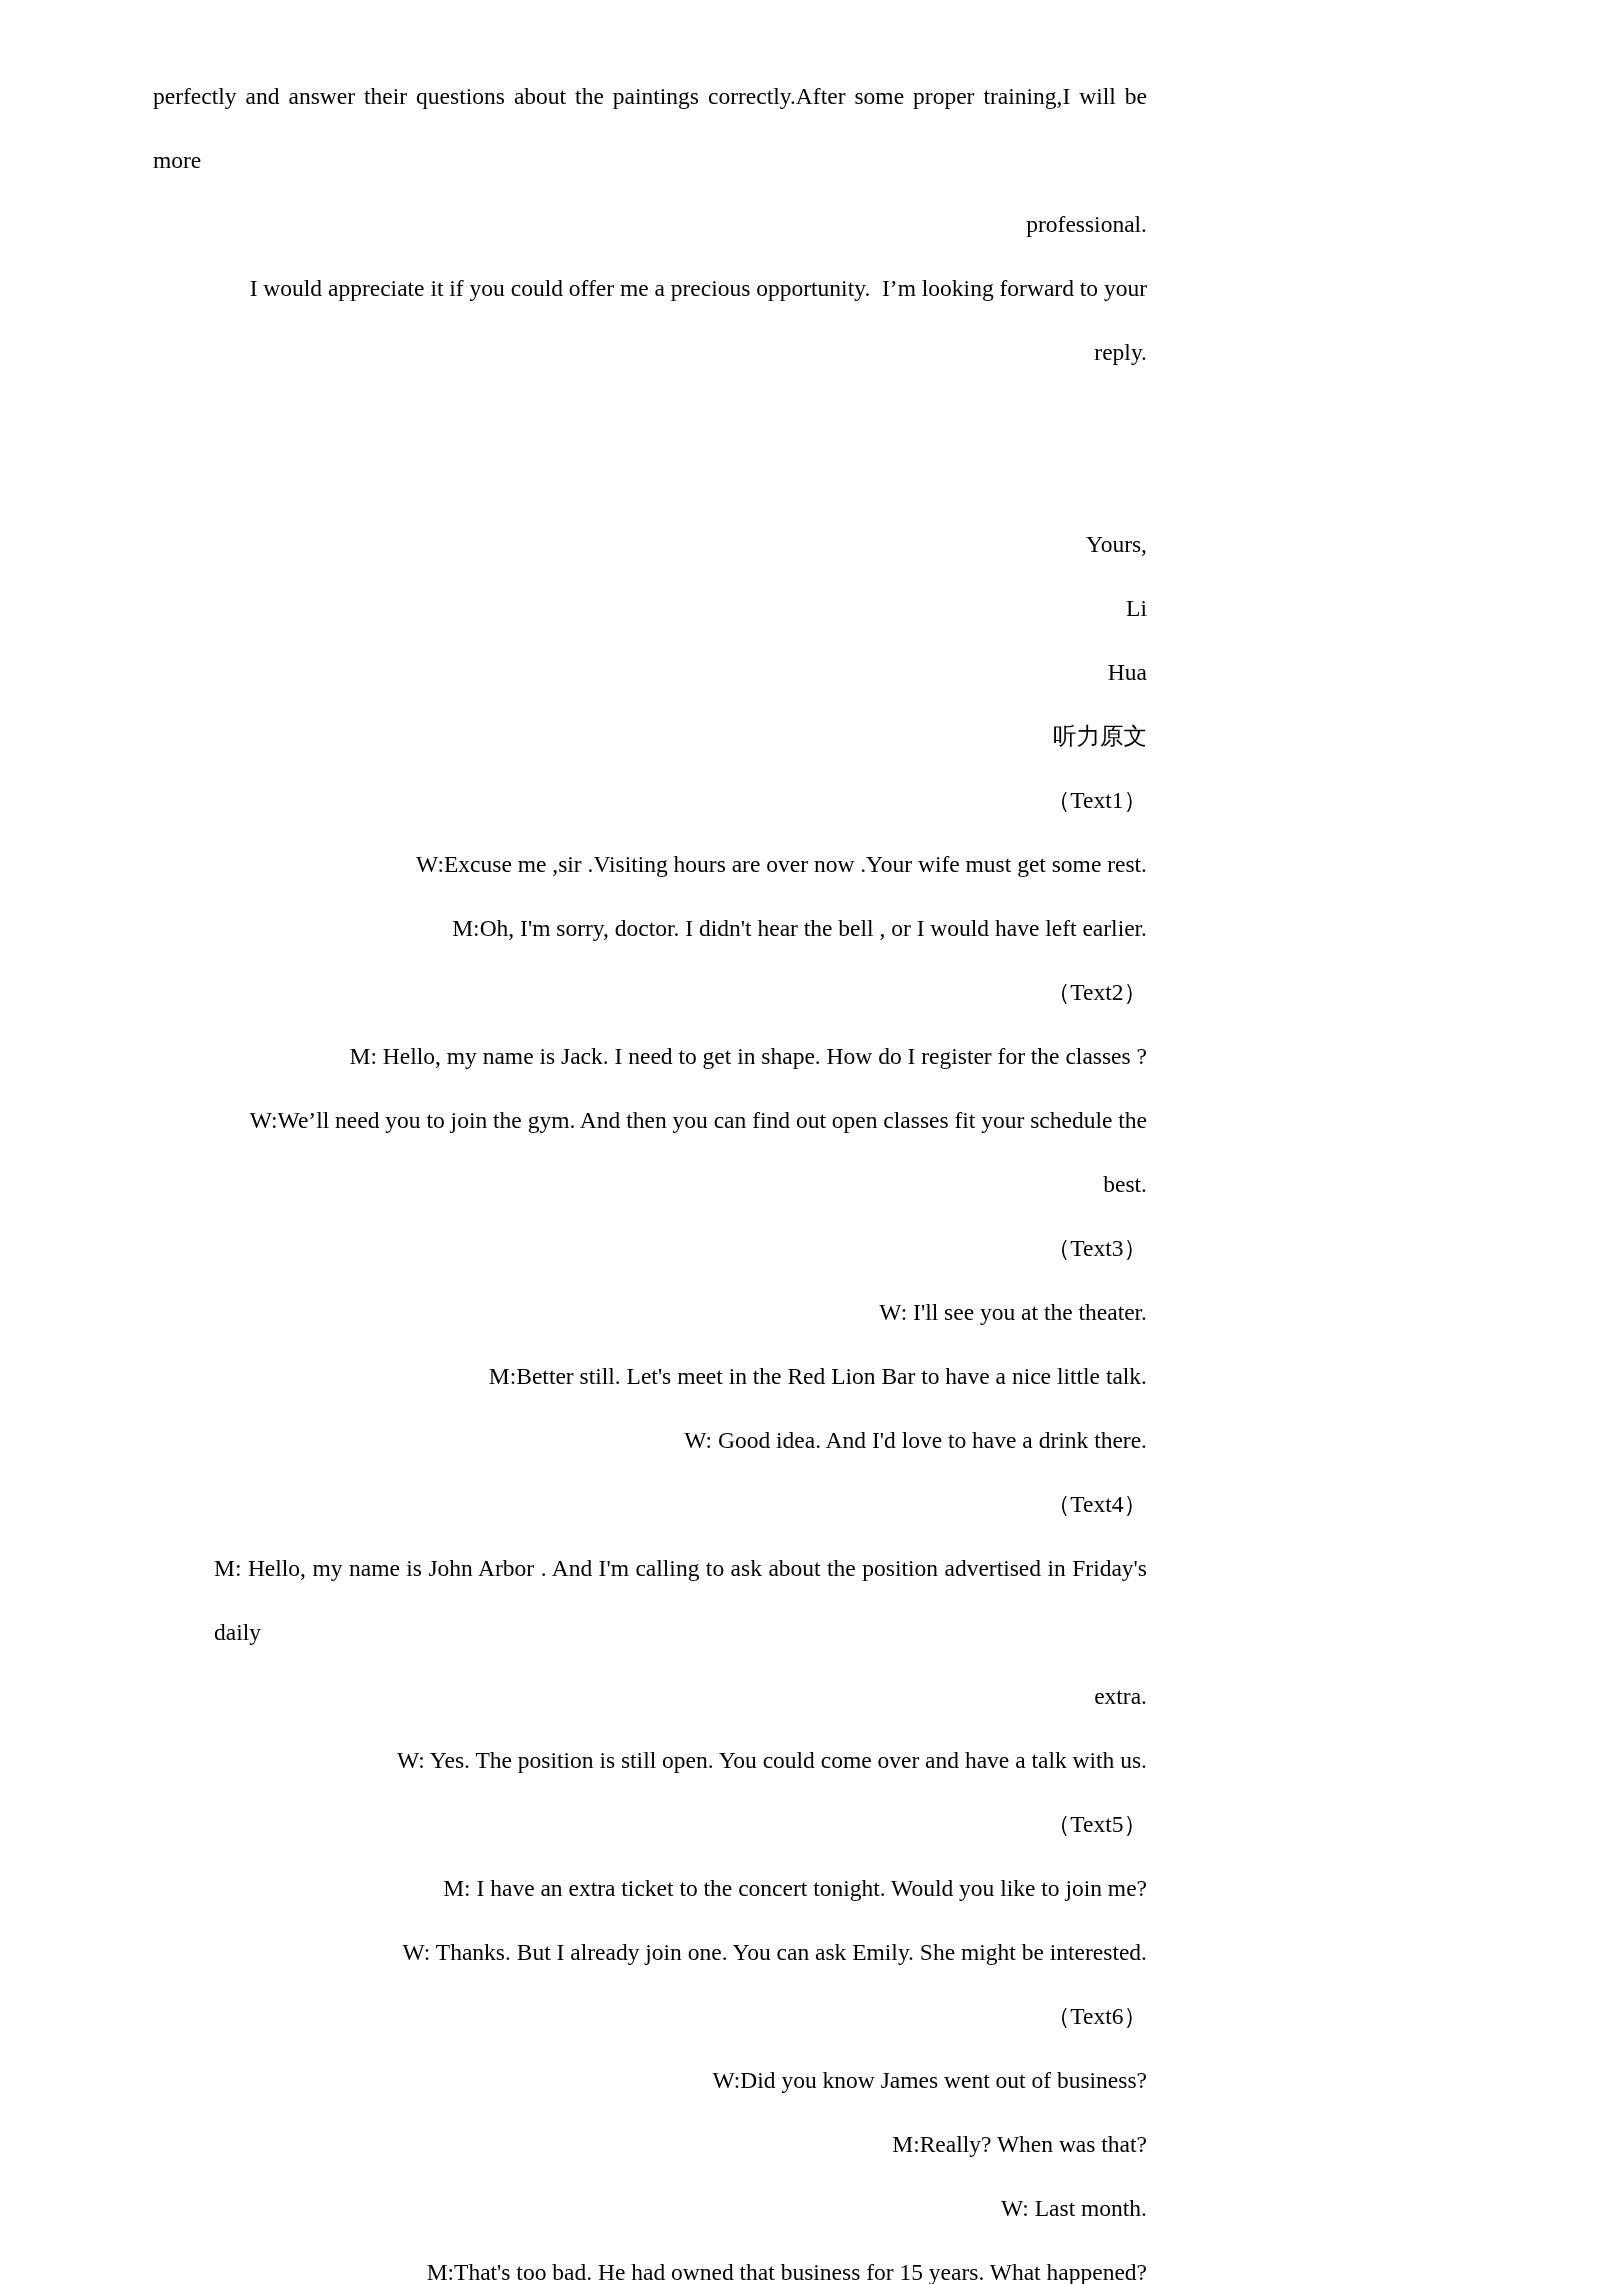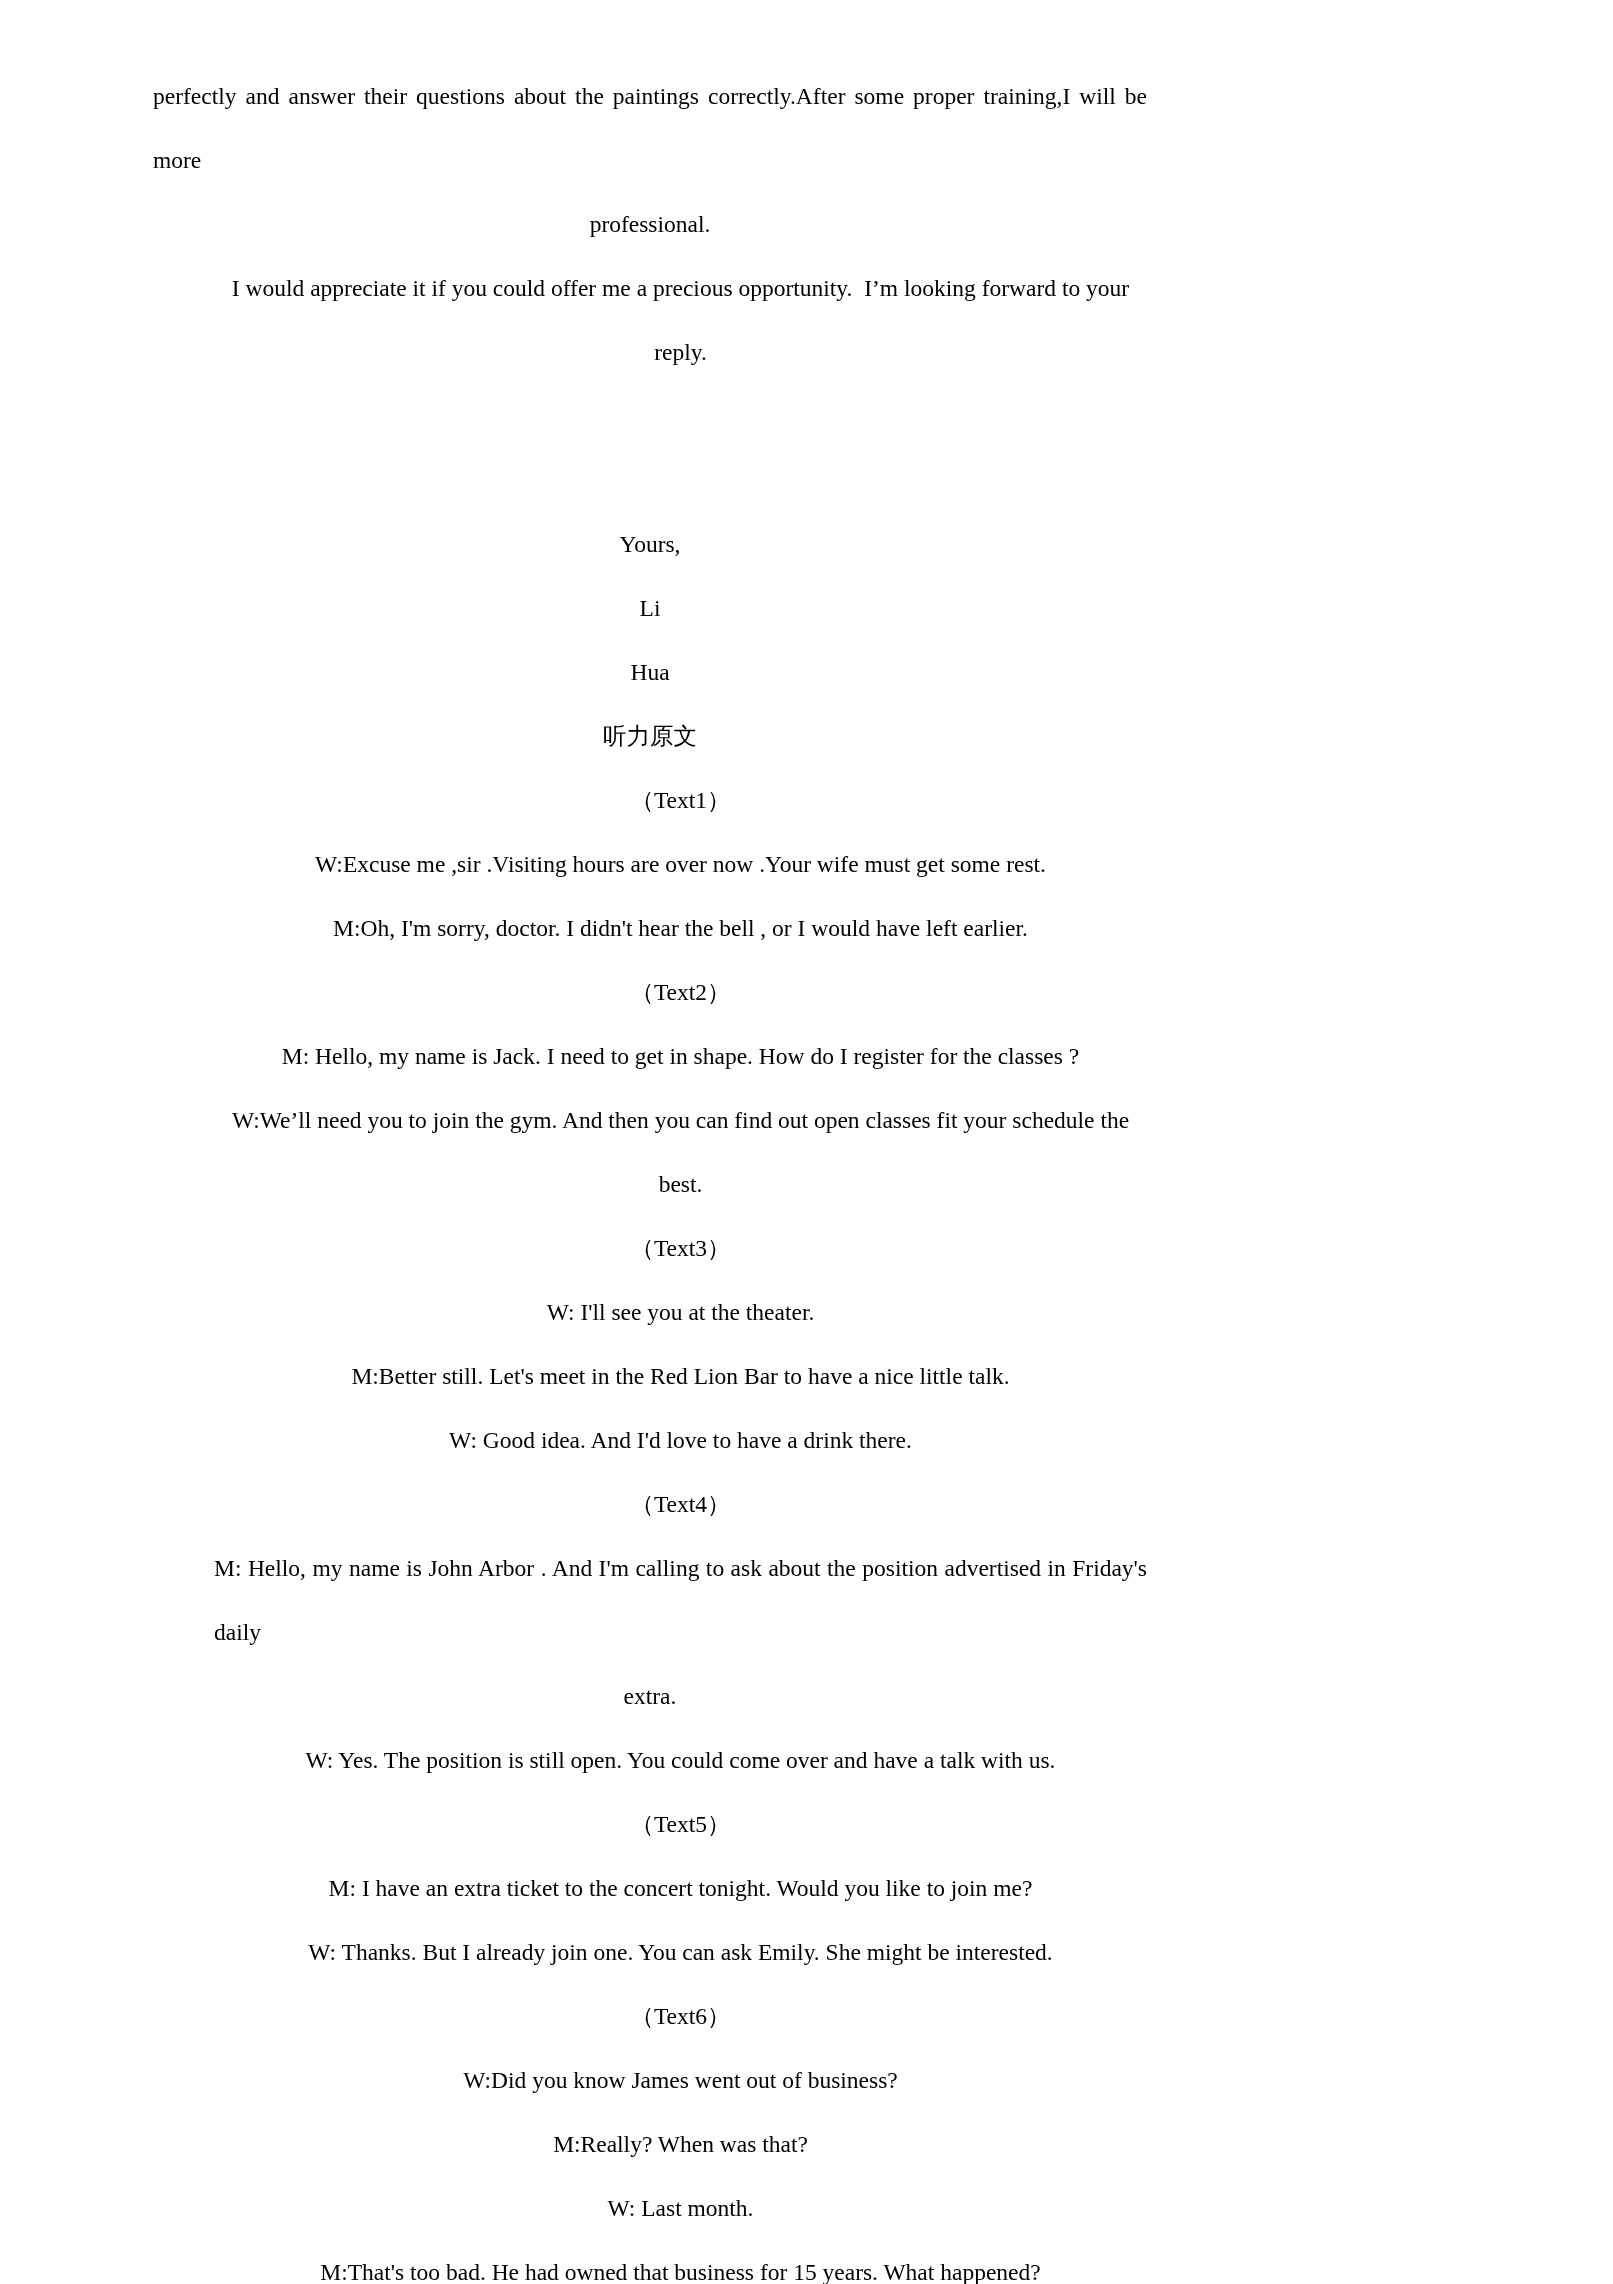--- a/index.html
+++ b/index.html
@@ -16,36 +16,36 @@
     color: #000000;
     font-family: "Liberation Serif", "DejaVu Serif", serif;
     font-size: 23.5px;
     line-height: 64px;
     padding: 64px 152px 0 153px;
     overflow: hidden;
   }
   .line {
     min-height: 64px;
     white-space: pre-wrap;
-    text-align: center;
+    text-align: right;
   }
   .line.indent {
     padding-left: 61px;
   }
   .line.justify {
     text-align: justify;
     text-align-last: justify;
   }
   .line.justify-indent {
     padding-left: 61px;
     text-align: justify;
     text-align-last: justify;
   }
   .line.right {
-    text-align: center;
+    text-align: right;
   }
   .line.blank {
     
   }
 </style>
 </head>
 <body>
 
 <div class="page">
   <div id="doc-lines">

